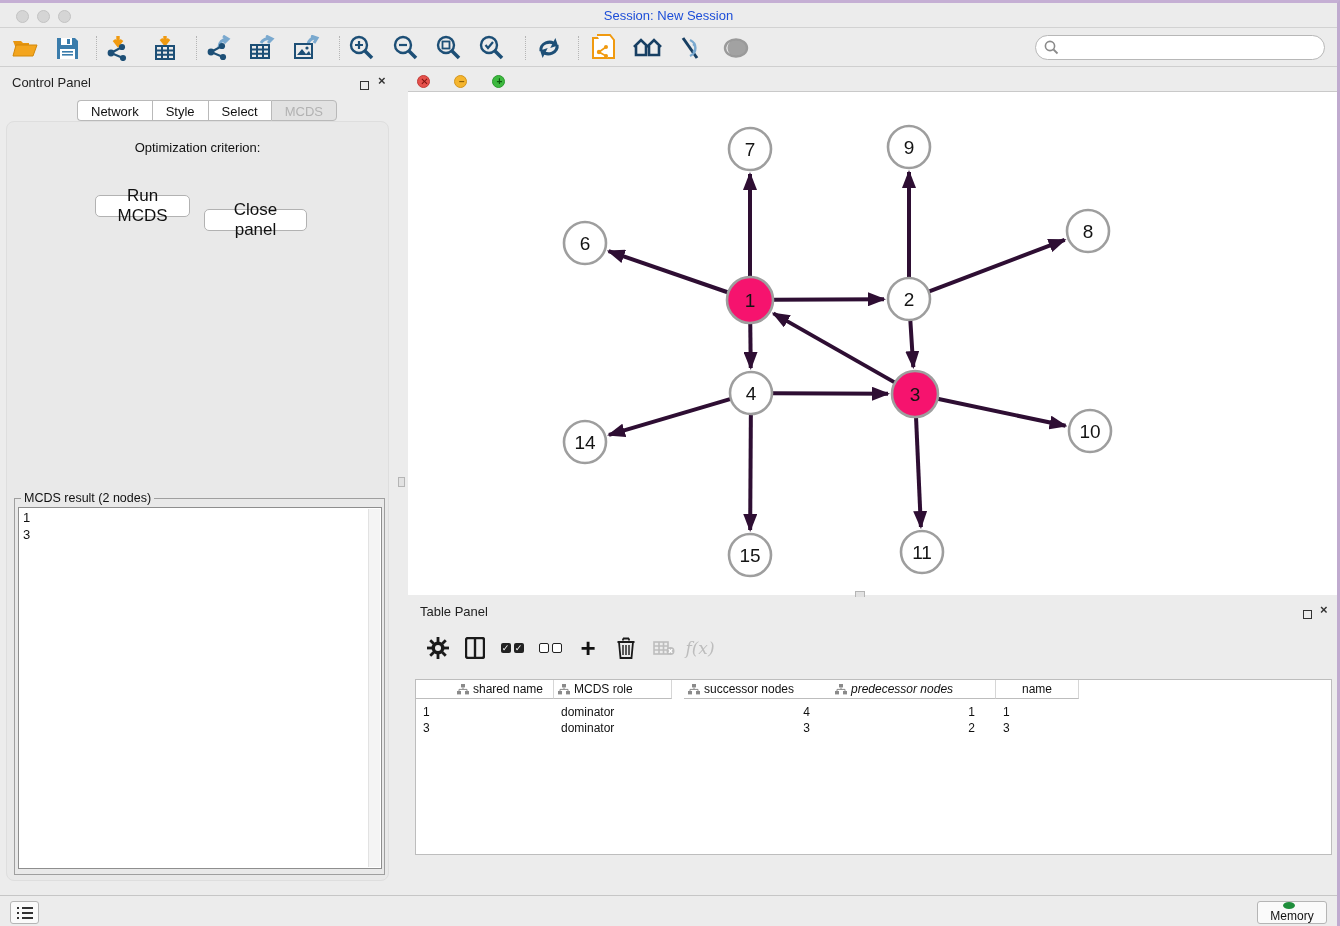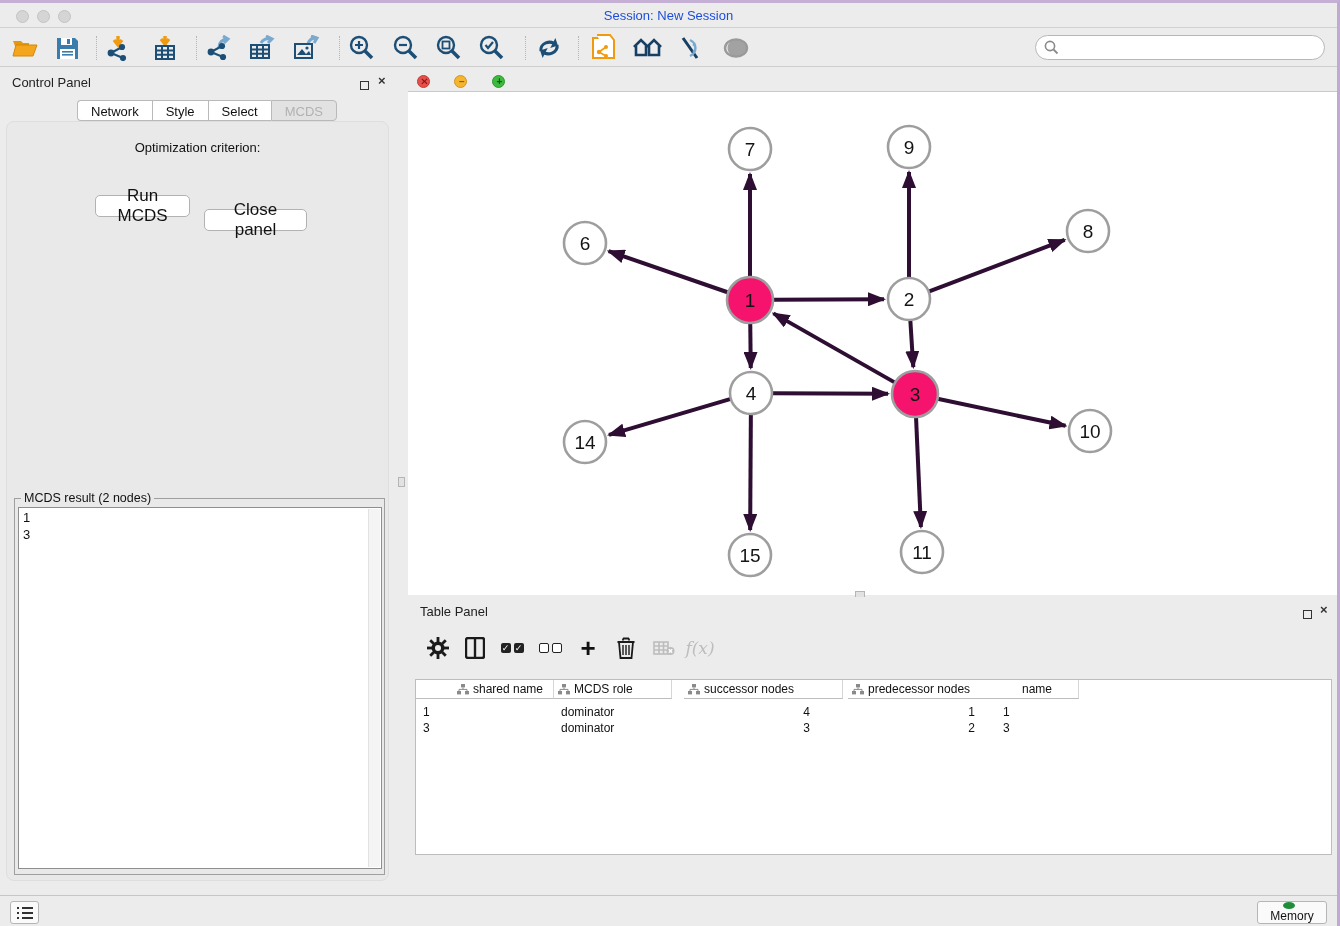--- a/index.html
+++ b/index.html
@@ -413,21 +413,21 @@
             <svg width="12" height="11" viewBox="0 0 12 11" style="margin:0 4px;flex:none;">
               <g fill="#8a8a8a">
                 <rect x="4" y="0" width="4" height="3.4"></rect>
                 <rect x="0" y="7" width="4" height="3.4"></rect>
                 <rect x="8" y="7" width="4" height="3.4"></rect>
               </g>
               <path d="M6 3.4 v2 M2 7 v-1.6 h8 V7" stroke="#8a8a8a" fill="none"></path>
             </svg>
             <span>successor nodes</span>
           </div>
-          <div class="thead-cell" style="left: 432px; width: 165px;">
+          <div class="thead-cell" style="left: 415px; width: 165px; font-style: italic;">
             <svg width="12" height="11" viewBox="0 0 12 11" style="margin:0 4px;flex:none;">
               <g fill="#8a8a8a">
                 <rect x="4" y="0" width="4" height="3.4"></rect>
                 <rect x="0" y="7" width="4" height="3.4"></rect>
                 <rect x="8" y="7" width="4" height="3.4"></rect>
               </g>
               <path d="M6 3.4 v2 M2 7 v-1.6 h8 V7" stroke="#8a8a8a" fill="none"></path>
             </svg>
             <span>predecessor nodes</span>
           </div>

